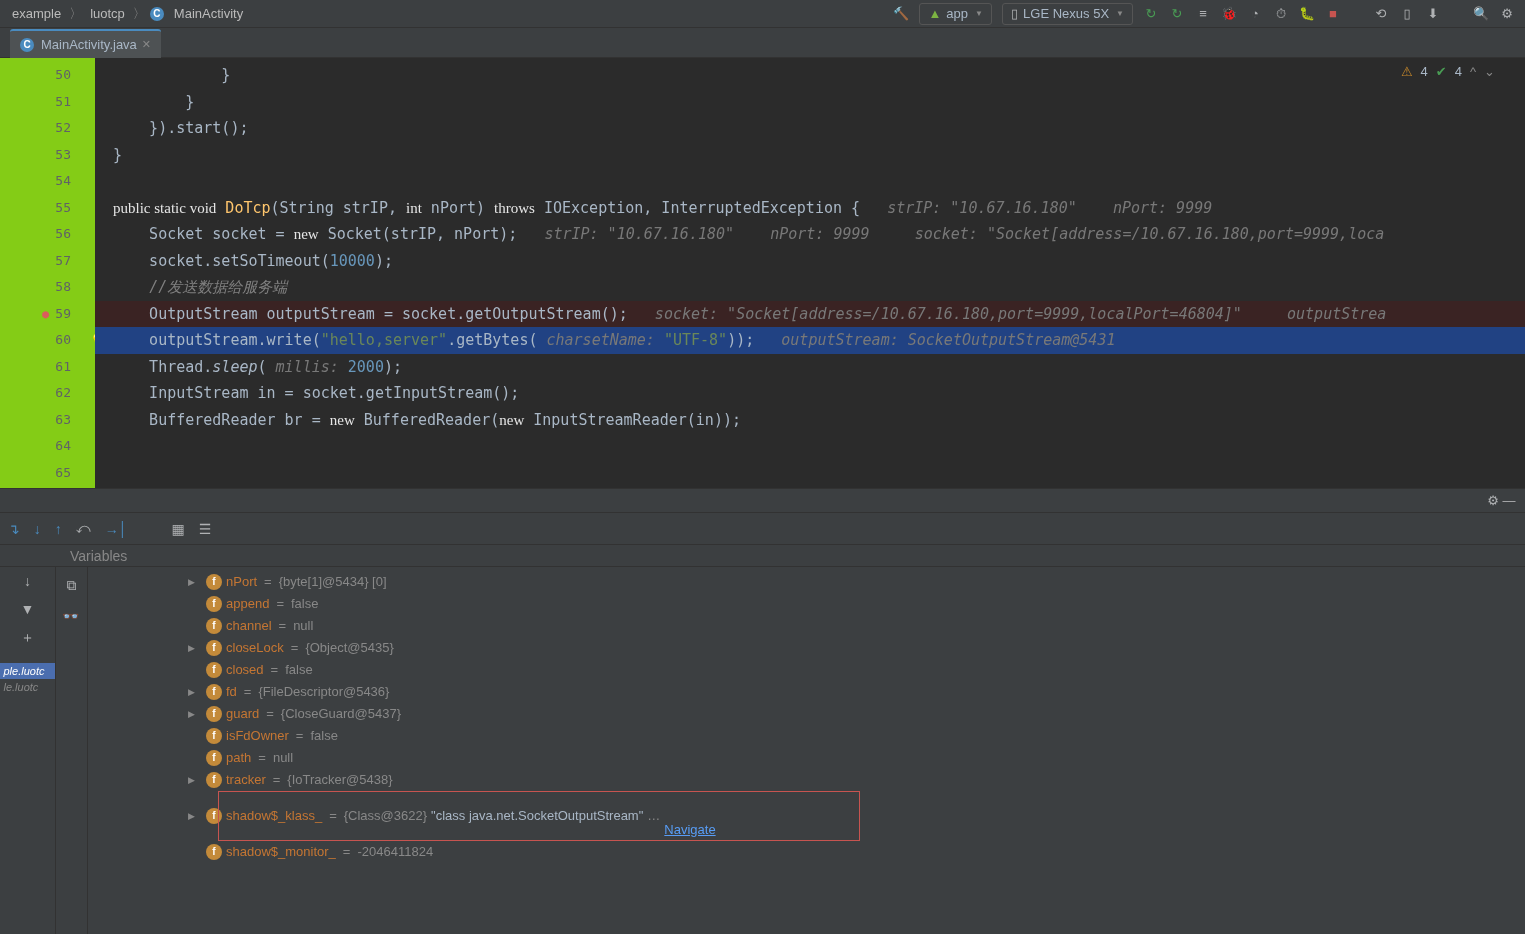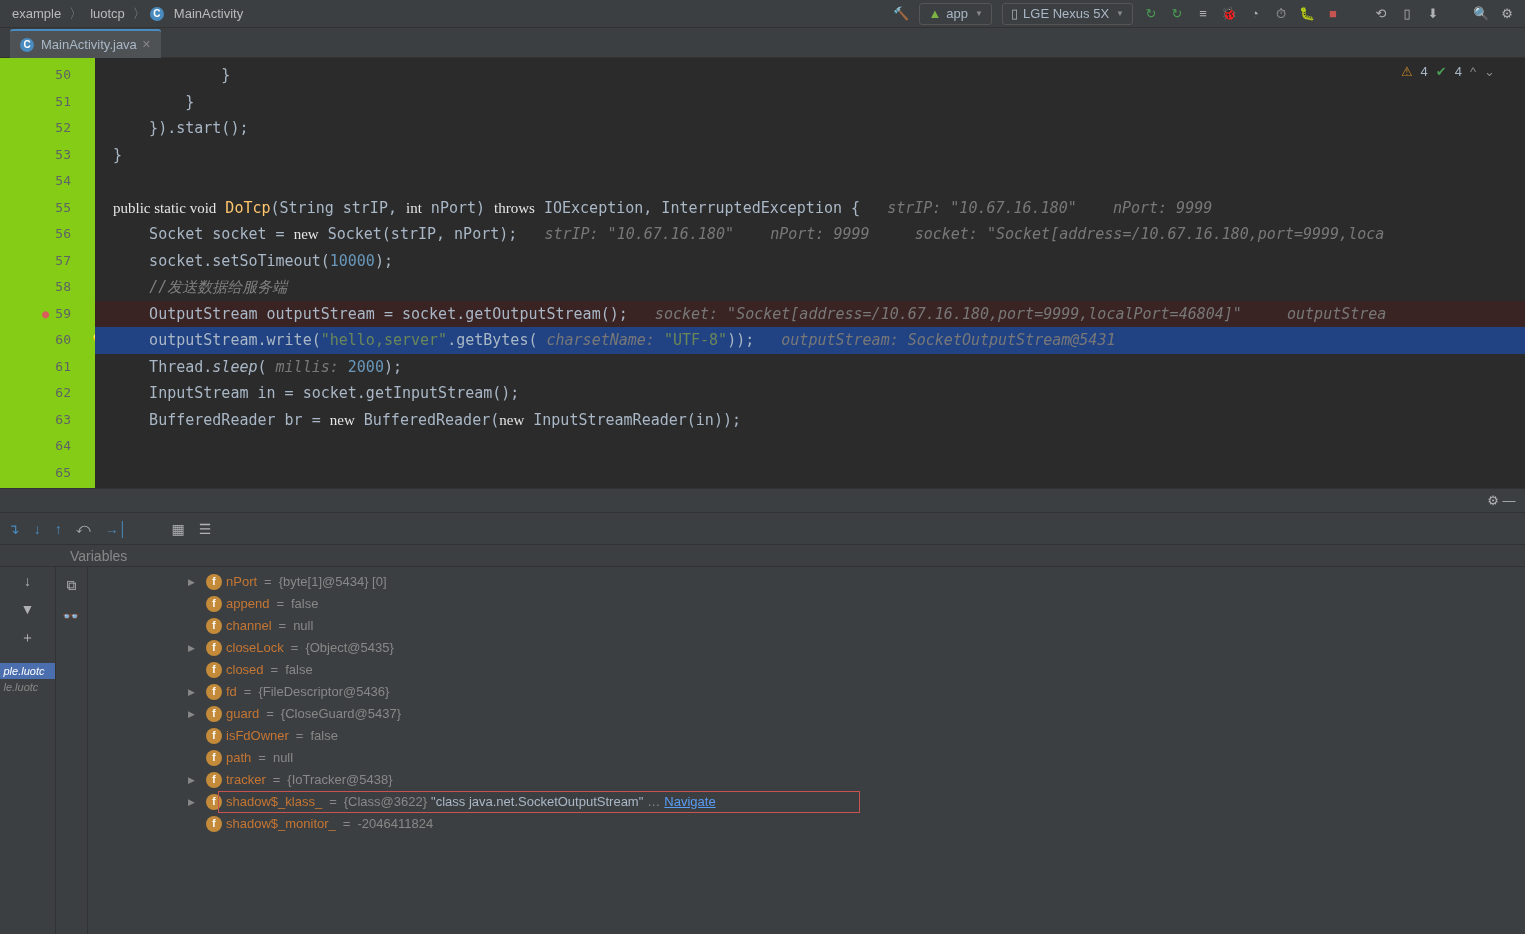--- a/index.html
+++ b/index.html
@@ -275,21 +275,21 @@
     .var-row.boxed::after {
       content: "";
       position: absolute;
       left: 130px;
       right: 665px;
       top: 0;
       bottom: 0;
       border: 1px solid #c75450;
       pointer-events: none;
     }
-    .var-link { color: #589df6; text-decoration: underline; cursor: pointer; }
+    .var-link { color: #589df6; text-decoration: underline; cursor: pointer; margin-top: 28px; }
     .var-dots { color: #888; }
     .drop-triangle { font-size: 8px; color: #888; margin-left:2px; }
   </style>
 </head>
 <body>
 
 <div class="top-bar">
   <div class="breadcrumb">
     <span class="bc-item">example</span>
     <span class="bc-sep">〉</span>

